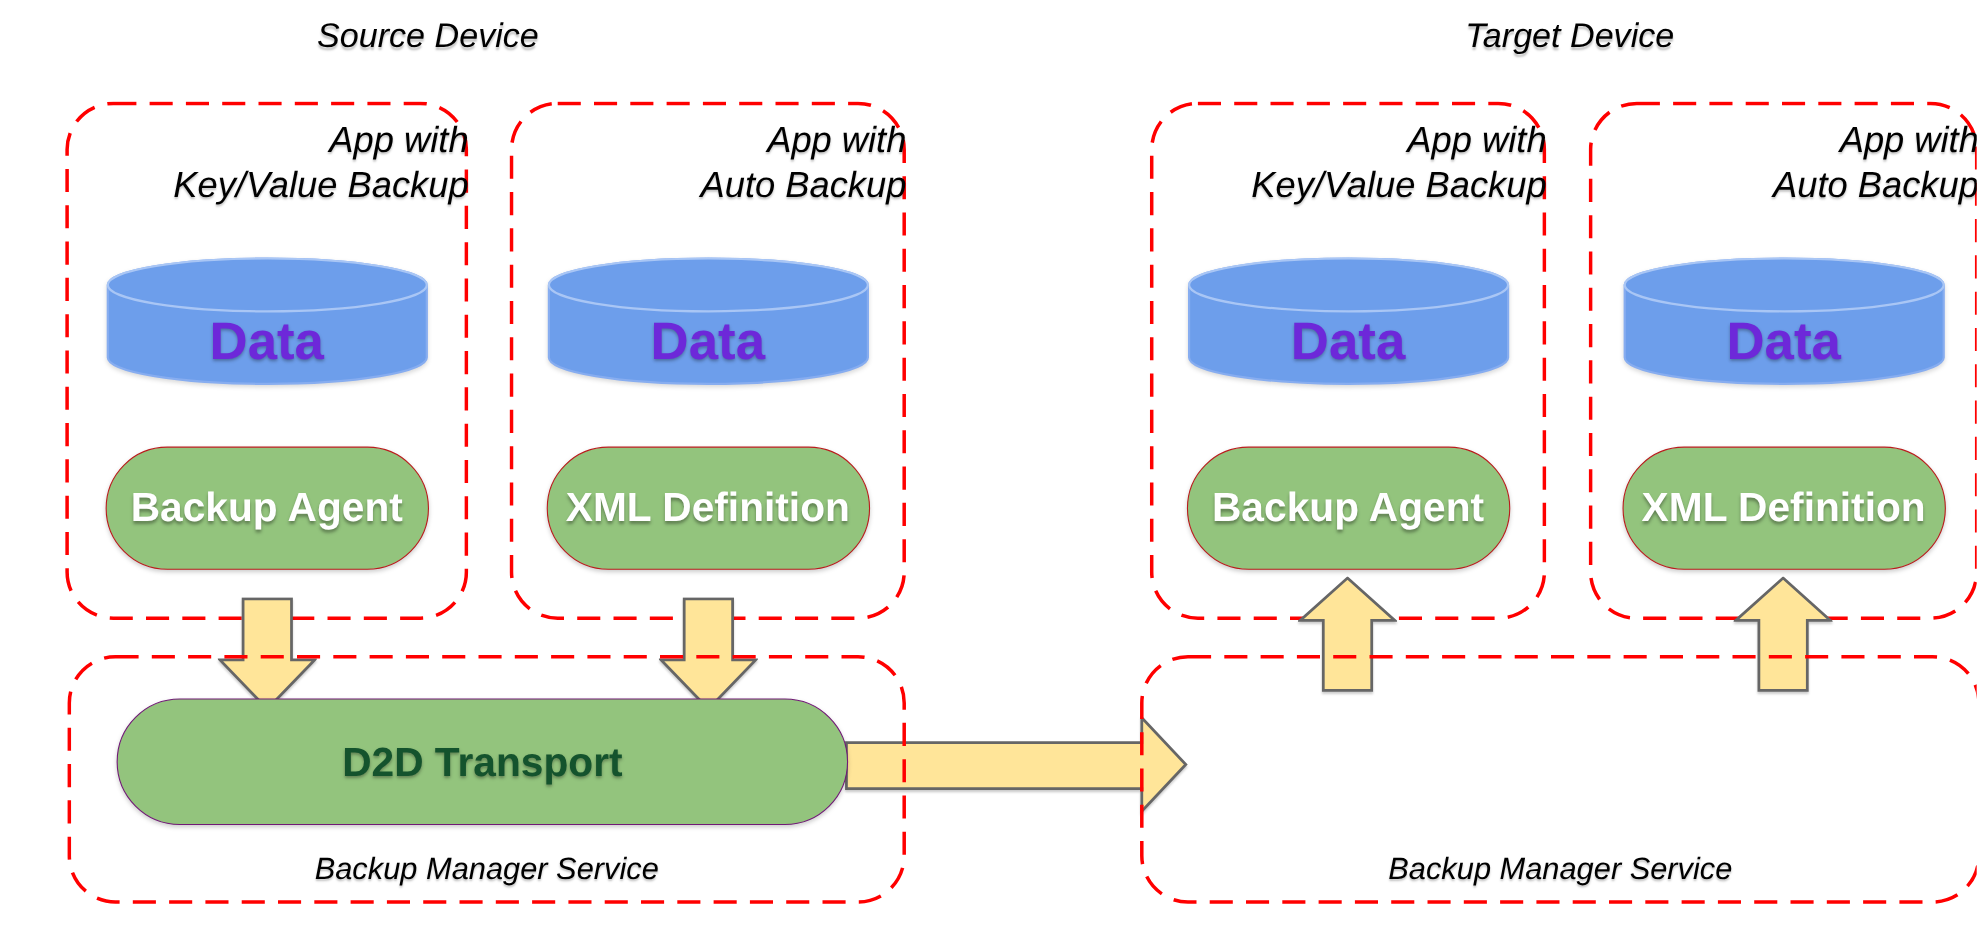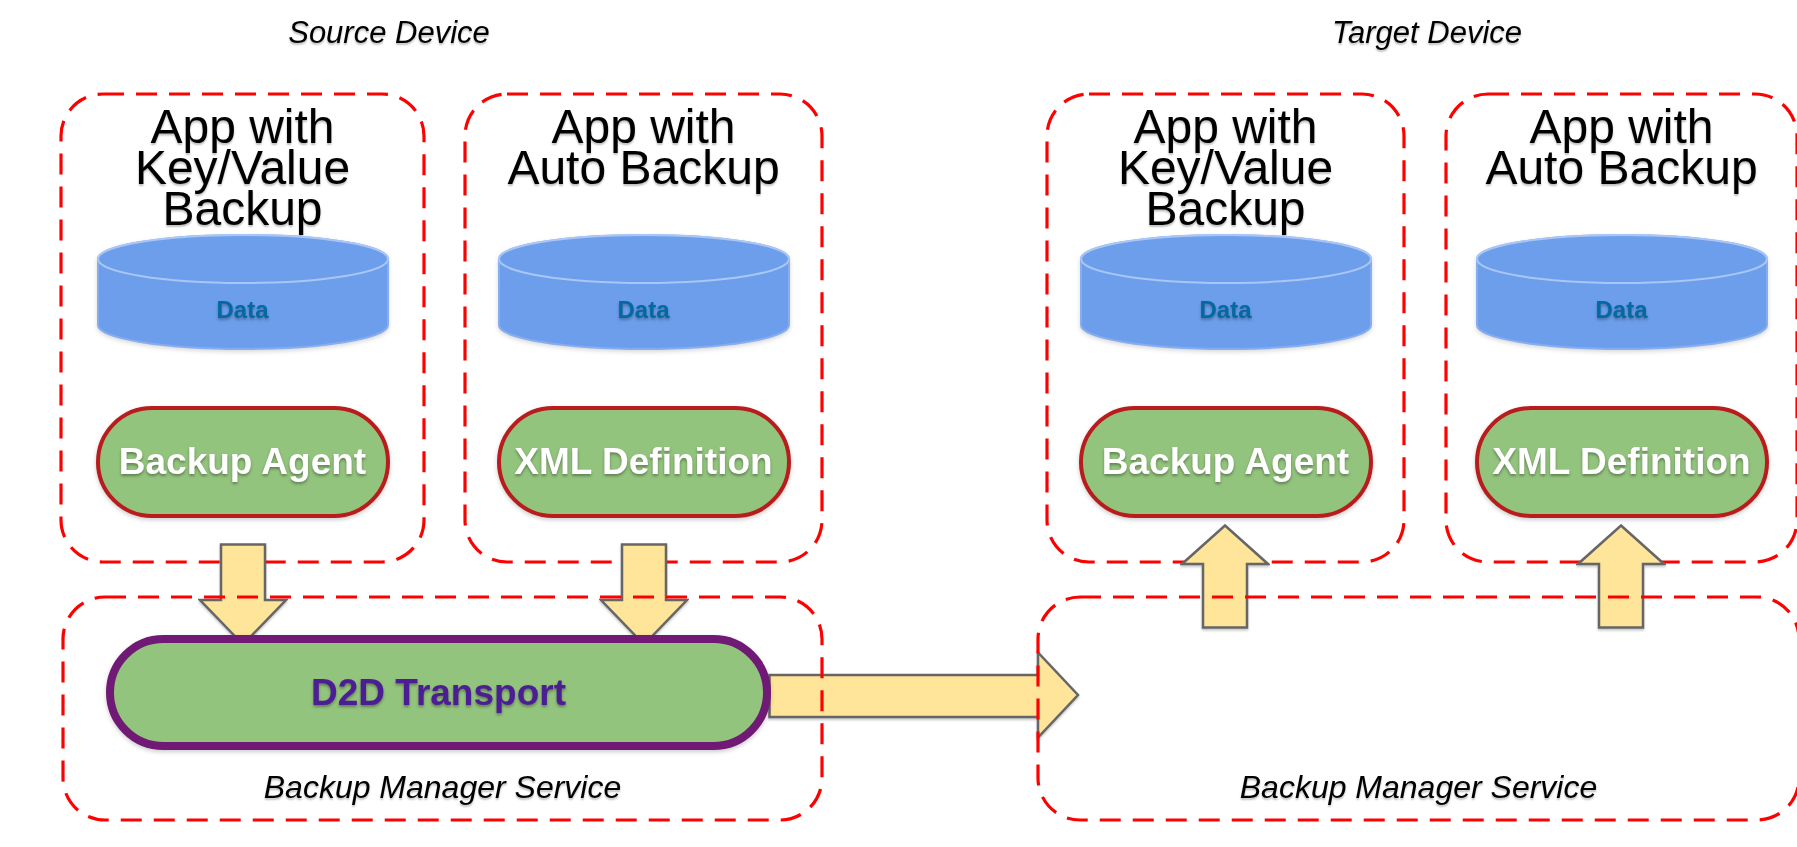--- a/index.html
+++ b/index.html
@@ -16,70 +16,70 @@
   .device-title.tgt{left:1186px;}
 
   .app-box{position:absolute;top:92px;height:472px;}
   .app-box.b1{left:28px;width:367px;}
   .app-box.b2{left:432px;width:361px;}
   .app-box.b3{left:1014px;width:361px;}
   .app-box.b4{left:1413px;width:355px;}
   .dash-svg{position:absolute;left:0;top:0;}
 
   .app-label{
-    position:absolute;top:14px;left:0;right:0;text-align:center;
-    font-size:48px;line-height:41px;
+    position:absolute;top:14px;left:0;right:0;text-align:right;
+    font-size:33px;font-style:italic;line-height:41px;
     text-shadow:0 2px 2px rgba(0,0,0,0.25);
   }
 
   .cylinder{
     position:absolute;top:141px;left:50%;transform:translateX(-50%);
     width:294px;height:118px;filter:drop-shadow(0 2px 2px rgba(0,0,0,0.15));
   }
   .cyl-label{
     position:absolute;left:0;right:0;top:44px;height:66px;
     display:flex;align-items:center;justify-content:center;
-    font-size:24px;font-weight:bold;color:#0369a1;
+    font-size:48px;font-weight:bold;color:#6d28d9;
     text-shadow:0 2px 3px rgba(0,0,0,0.3);
   }
 
   .pill{
     position:absolute;top:314px;left:50%;transform:translateX(-50%);
     width:294px;height:112px;box-sizing:border-box;
-    background:#93c47d;border:4px solid #b91c1c;border-radius:56px;
+    background:#93c47d;border:1px solid #b91c1c;border-radius:56px;
     display:flex;align-items:center;justify-content:center;
     font-size:37px;font-weight:bold;color:#ffffff;
     text-shadow:0 2px 3px rgba(0,0,0,0.35);
     filter:drop-shadow(0 2px 2px rgba(0,0,0,0.2));
   }
 
   .arrow{position:absolute;filter:drop-shadow(0 2px 1px rgba(0,0,0,0.2));}
   .arrow polygon{fill:#ffe599;stroke:#666666;stroke-width:2.5;stroke-linejoin:miter;}
   .arrow.d1{left:167px;top:543px;}
   .arrow.d2{left:568px;top:543px;}
   .arrow.u1{left:1149px;top:524px;}
   .arrow.u2{left:1545px;top:524px;}
   .arrow.r1{left:737px;top:651px;}
 
   .bms-box{position:absolute;top:595px;height:227px;}
   .bms-box.left{left:30px;width:763px;}
   .bms-box.right{left:1005px;width:765px;}
   .transport-bar{
     position:absolute;top:40px;height:115px;box-sizing:border-box;
-    background:#93c47d;border:8px solid #701a75;border-radius:58px;
+    background:#93c47d;border:1px solid #701a75;border-radius:58px;
     display:flex;align-items:center;justify-content:center;
-    font-size:37px;font-weight:bold;color:#4c1d95;
+    font-size:37px;font-weight:bold;color:#14532d;
     text-shadow:0 2px 3px rgba(0,0,0,0.35);
     filter:drop-shadow(0 2px 2px rgba(0,0,0,0.2));
   }
   .transport-bar.d2d{left:45px;width:665px;}
   .transport-bar.gms{left:47px;width:673px;}
   .bms-label{
     position:absolute;left:0;right:0;bottom:16px;text-align:center;
-    font-size:32px;font-style:italic;
+    font-size:28px;font-style:italic;
     text-shadow:0 2px 2px rgba(0,0,0,0.25);
   }
 </style>
 </head>
 <body>
 
 <div class="canvas">
 
   <div class="device-title src">Source Device</div>
   <div class="device-title tgt">Target Device</div>

